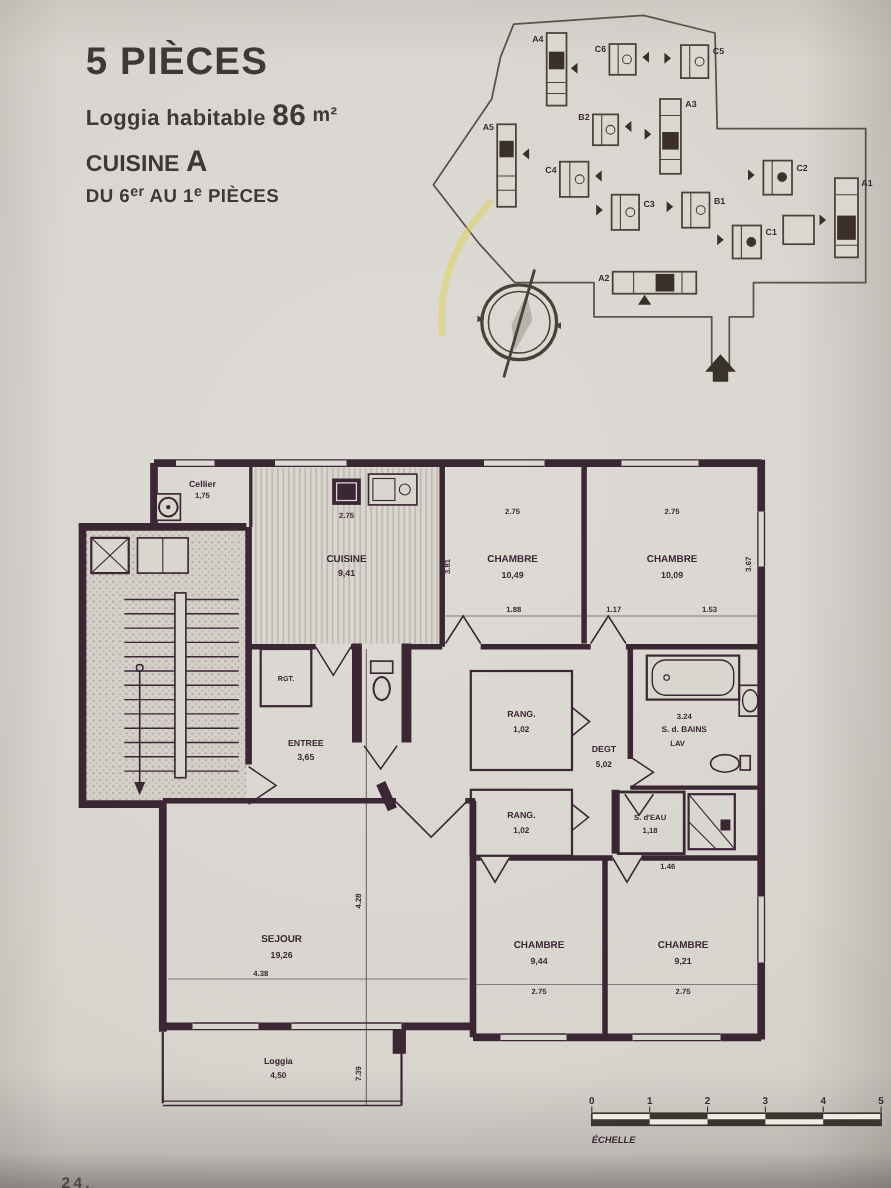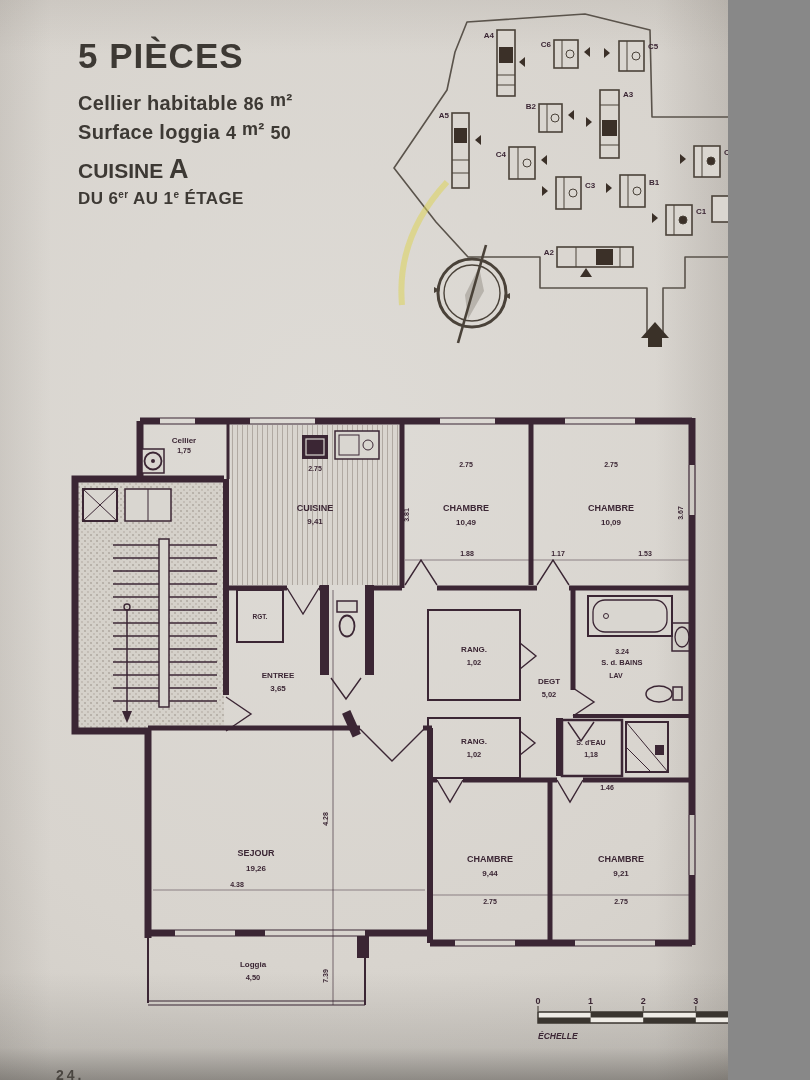--- a/index.html
+++ b/index.html
@@ -1,64 +1,58 @@
 <!DOCTYPE html>
 <html><head>
 <meta charset="utf-8">
 <style>
   html,body{margin:0;padding:0;background:#888;}
   .page{
-    width:728px;height:1080px;position:relative;overflow:hidden;
+    width:810px;height:1080px;position:relative;overflow:hidden;
     font-family:"Liberation Sans",sans-serif;
     background:
       linear-gradient(180deg, rgba(120,112,104,.12) 0%, rgba(0,0,0,0) 5%),
       linear-gradient(0deg, rgba(55,52,48,.45) 0%, rgba(55,52,48,.15) 3%, rgba(0,0,0,0) 10%),
       linear-gradient(90deg, rgba(0,0,0,0) 90%, rgba(100,92,85,.20) 100%),
       linear-gradient(270deg, rgba(0,0,0,0) 93%, rgba(100,92,85,.12) 100%),
       radial-gradient(120% 90% at 45% 40%, #dedbd6 0%, #d8d4ce 55%, #ccc8c1 100%);
   }
   .hdr{position:absolute;left:78px;top:36px;color:#3d3934;}
   .hdr .title{font-size:35px;font-weight:bold;letter-spacing:1px;margin:0 0 14px 0;}
   .hdr .row{font-size:20px;font-weight:bold;margin:4px 0;letter-spacing:.3px;}
-  .hdr .big{font-size:18px;}
+  .hdr .big{font-size:27px;}
   .hdr .unit{font-size:18px;vertical-align:4px;}
-  .hdr .sup{font-size:10px;vertical-align:6px;text-align:center;}
+  .hdr .sup{font-size:13px;vertical-align:6px;text-align:center;}
   .hdr .imm{font-size:21px;font-weight:bold;margin-top:10px;}
   .hdr .immA{font-size:27px;}
   .hdr .etg{font-size:17px;font-weight:bold;margin-top:4px;letter-spacing:.4px;}
   .pageno{position:absolute;left:56px;top:1046px;font-size:14px;font-weight:bold;
           letter-spacing:3px;color:#4a4641;margin-top:21px;}
   svg text{font-family:"Liberation Sans",sans-serif;fill:#3b2634;font-weight:bold;}
   svg .sitetxt{fill:#45403a;}
   .echelle{font-style:italic;}
 </style>
 </head>
 <body>
 
 <div class="page">
 
   <div class="hdr">
     <div class="title">5 PIÈCES</div>
     <div class="row">
-      <span>Cellier habitable</span>
+      <span>Loggia habitable</span>
       <span class="big">86</span>
       <span class="unit">m²</span>
-    </div>
-    <div class="row">
-      <span>Surface loggia</span>
-      <span class="big">4</span>
-      <span class="unit">m²</span>
-      <span class="big">50</span>
     </div>
     <div class="imm">
       <span>CUISINE</span>
       <span class="immA">A</span>
     </div>
     <div class="etg">
-      <span>DU 6</span><span class="sup">er</span><span> AU 1</span><span class="sup">e</span><span> ÉTAGE</span>
+      <span>DU 6</span><span class="sup">er</span><span> AU 1</span><span class="sup">e</span><span> PIÈCES</span>
     </div>
   </div>
 
   <svg style="position:absolute;left:380px;top:5px;" width="430" height="360" viewBox="0 0 430 360">
     <g stroke="#5a534b" fill="none" stroke-width="1.6" stroke-linejoin="round">
       <path d="M 75,47 L 87,17 L 205,9 L 270,25 L 272,112 L 407,112 L 407,252 L 305,252 L 305,283 L 283,283 L 283,330 L 267,330 L 267,283 L 160,283 L 160,252 L 88,252 L 56,217 L 14,163 L 67,85 Z"></path>
     </g>
     <path d="M 67,177 Q 16,232 22,300" stroke="#ddd45a" stroke-width="6" fill="none" opacity="0.55"></path>
 
     <g stroke="#4a4239" fill="#dad6d0" stroke-width="1.6">

